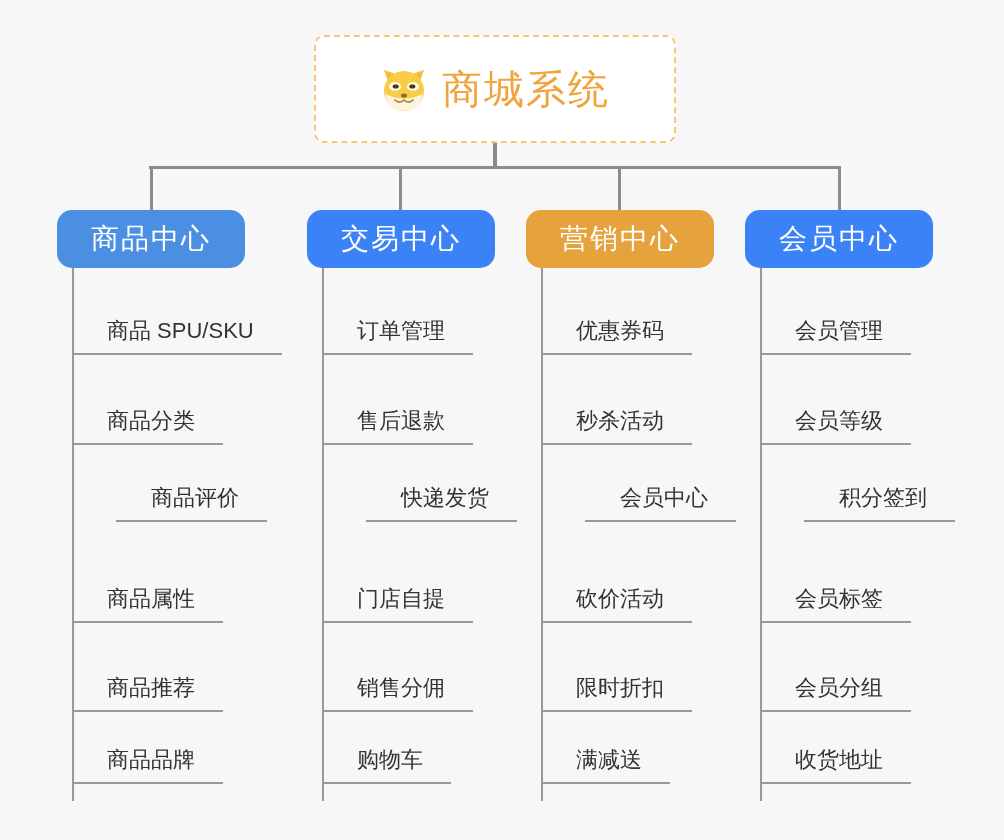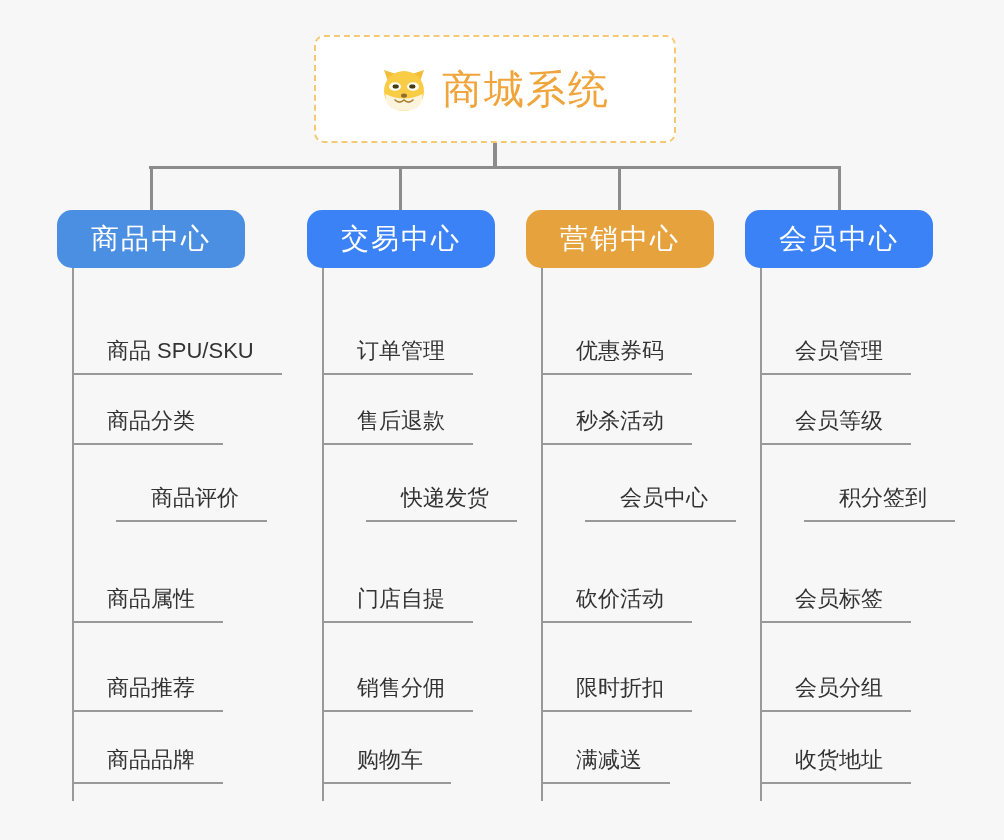--- a/index.html
+++ b/index.html
@@ -50,21 +50,21 @@
   .branch-body{position:relative;height:572px;}
   .vline{position:absolute;left:15px;top:0;width:2px;height:533px;background:#999999;}
   .items{position:absolute;left:0;top:0;width:100%;height:100%;}
   .leaf{
     position:absolute;left:15px;
     font-size:22px;line-height:28px;color:#333333;white-space:nowrap;
     padding:0 28px 8px 35px;
     border-bottom:2px solid #999999;
     cursor:pointer;
   }
-  .items div:nth-of-type(1){top:49px;margin-top:20px;}
+  .items div:nth-of-type(1){top:49px;}
   .items div:nth-of-type(2){top:139px;}
   .items div:nth-of-type(3){top:216px;margin-left:44px;}
   .items div:nth-of-type(4){top:317px;}
   .items div:nth-of-type(5){top:406px;}
   .items div:nth-of-type(6){top:478px;}
 </style>
 </head>
 <body>
 
 <div class="canvas">

